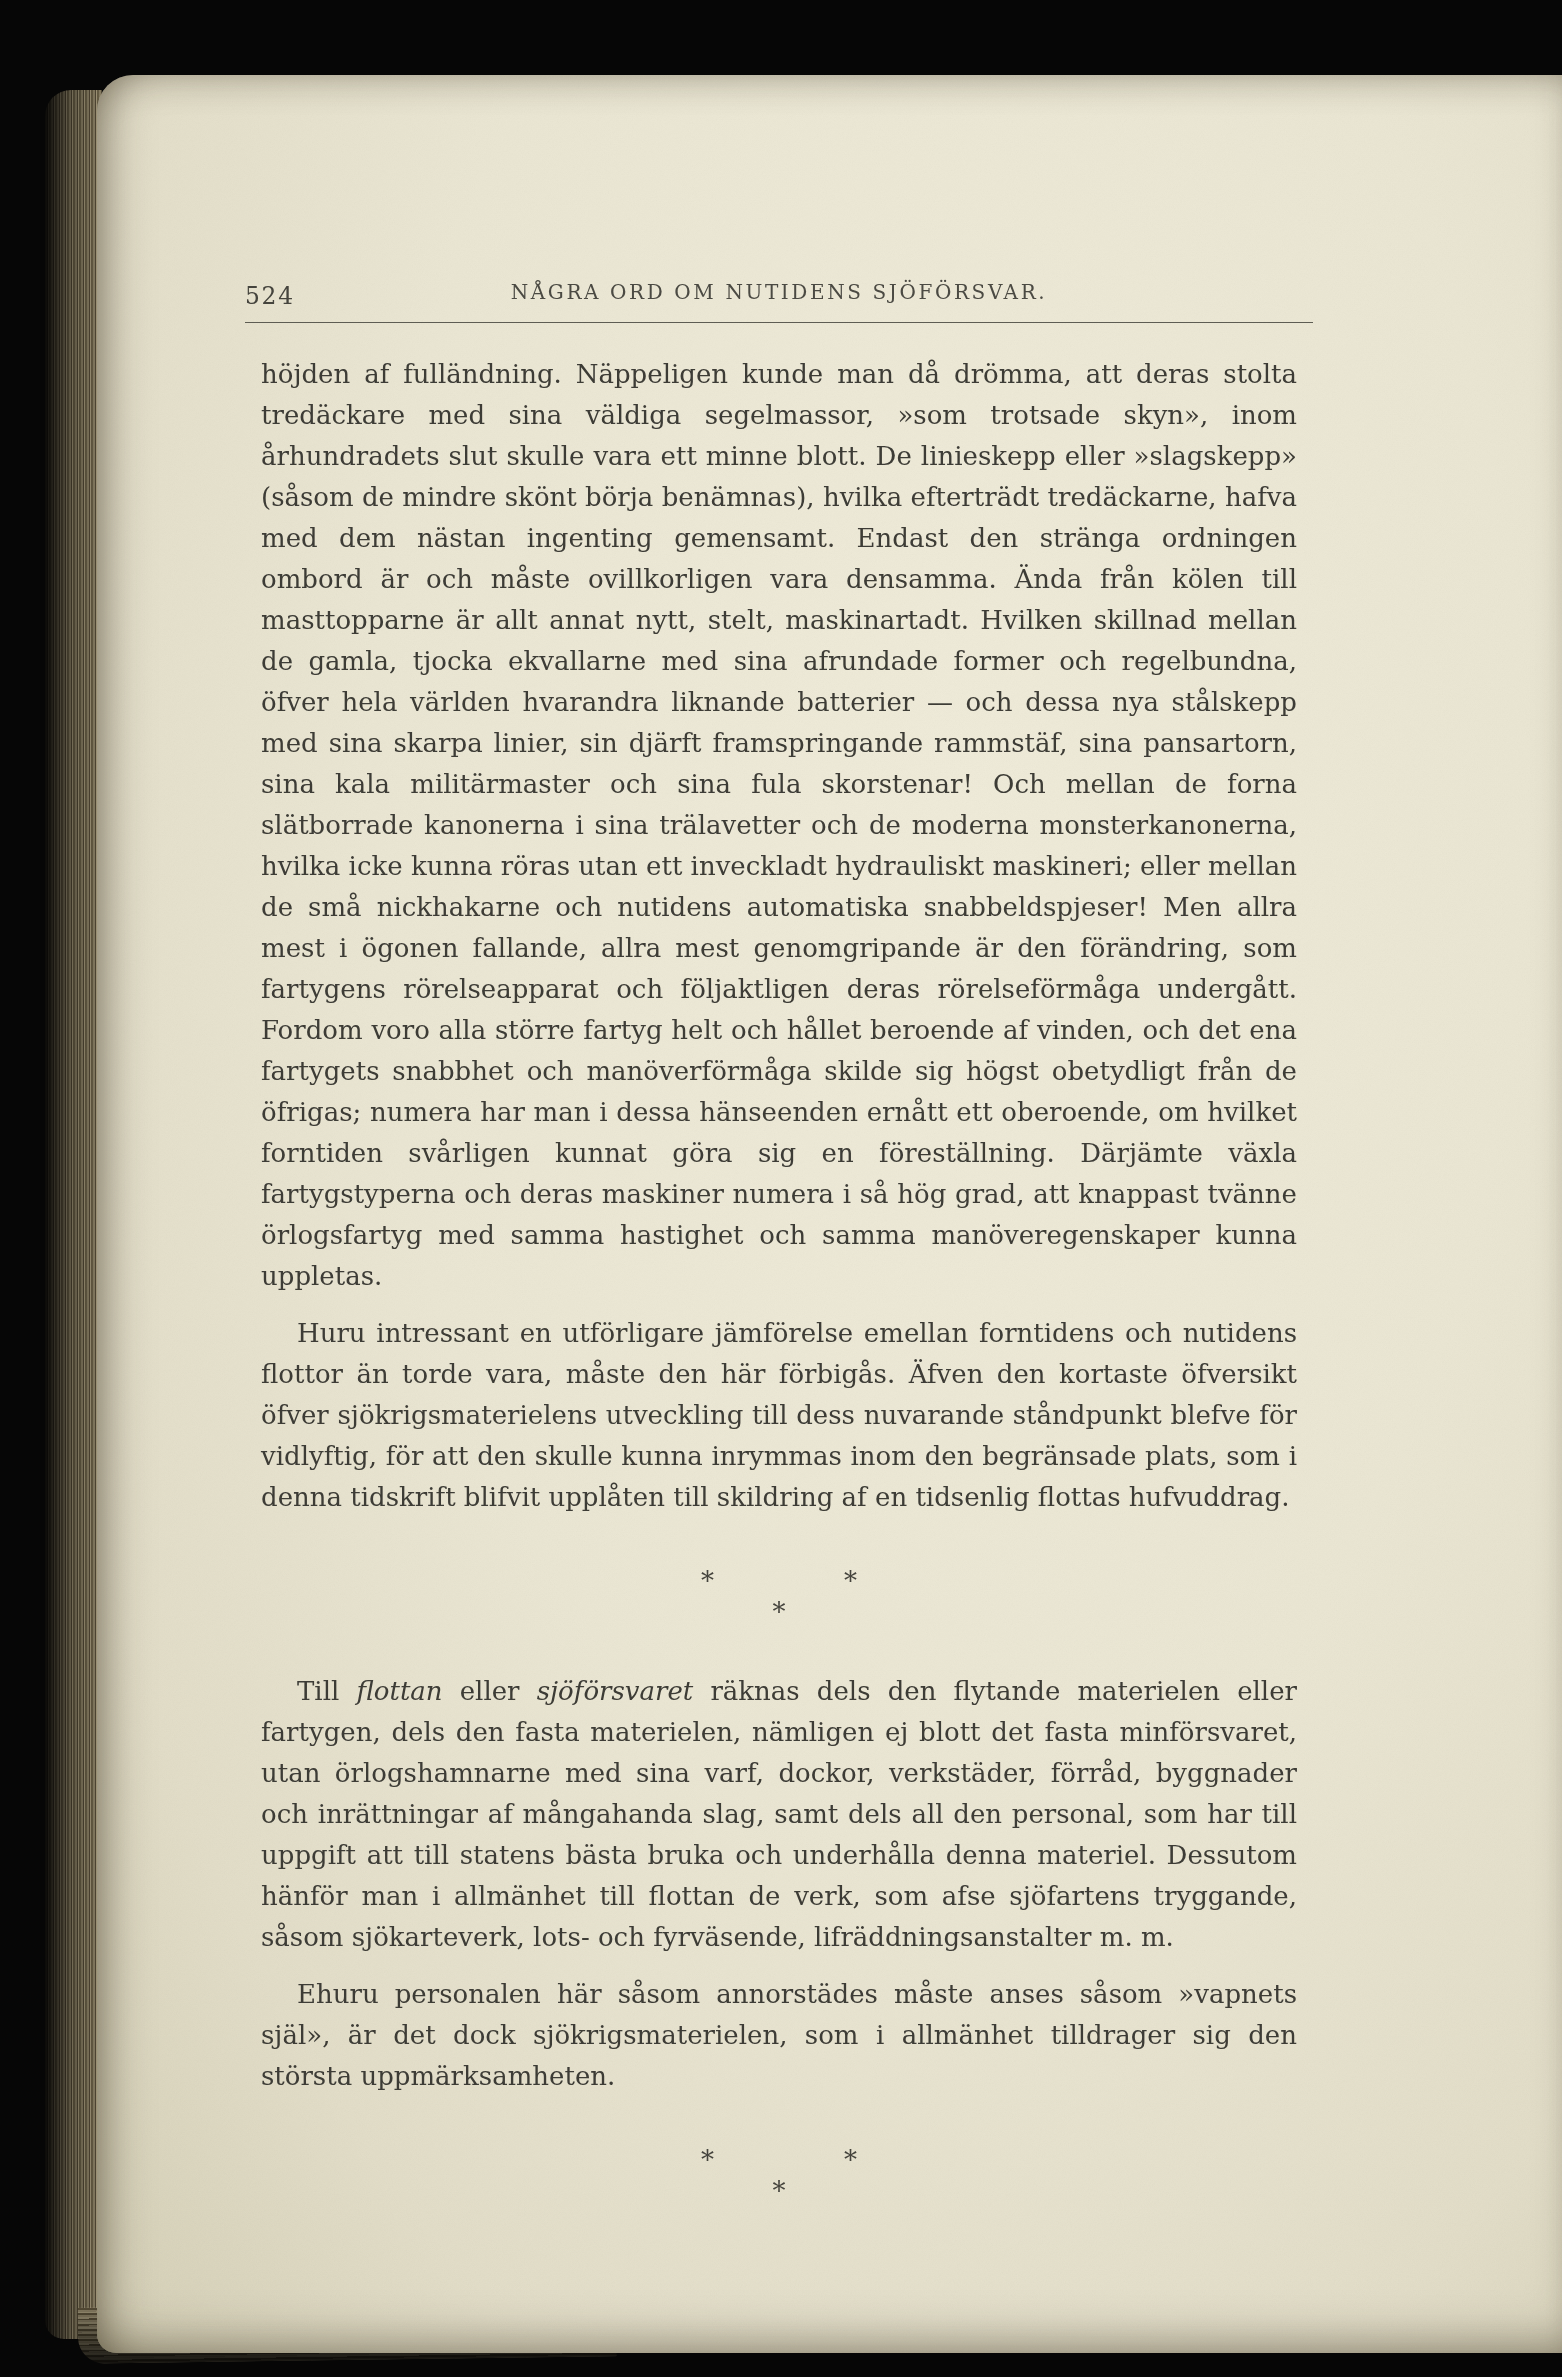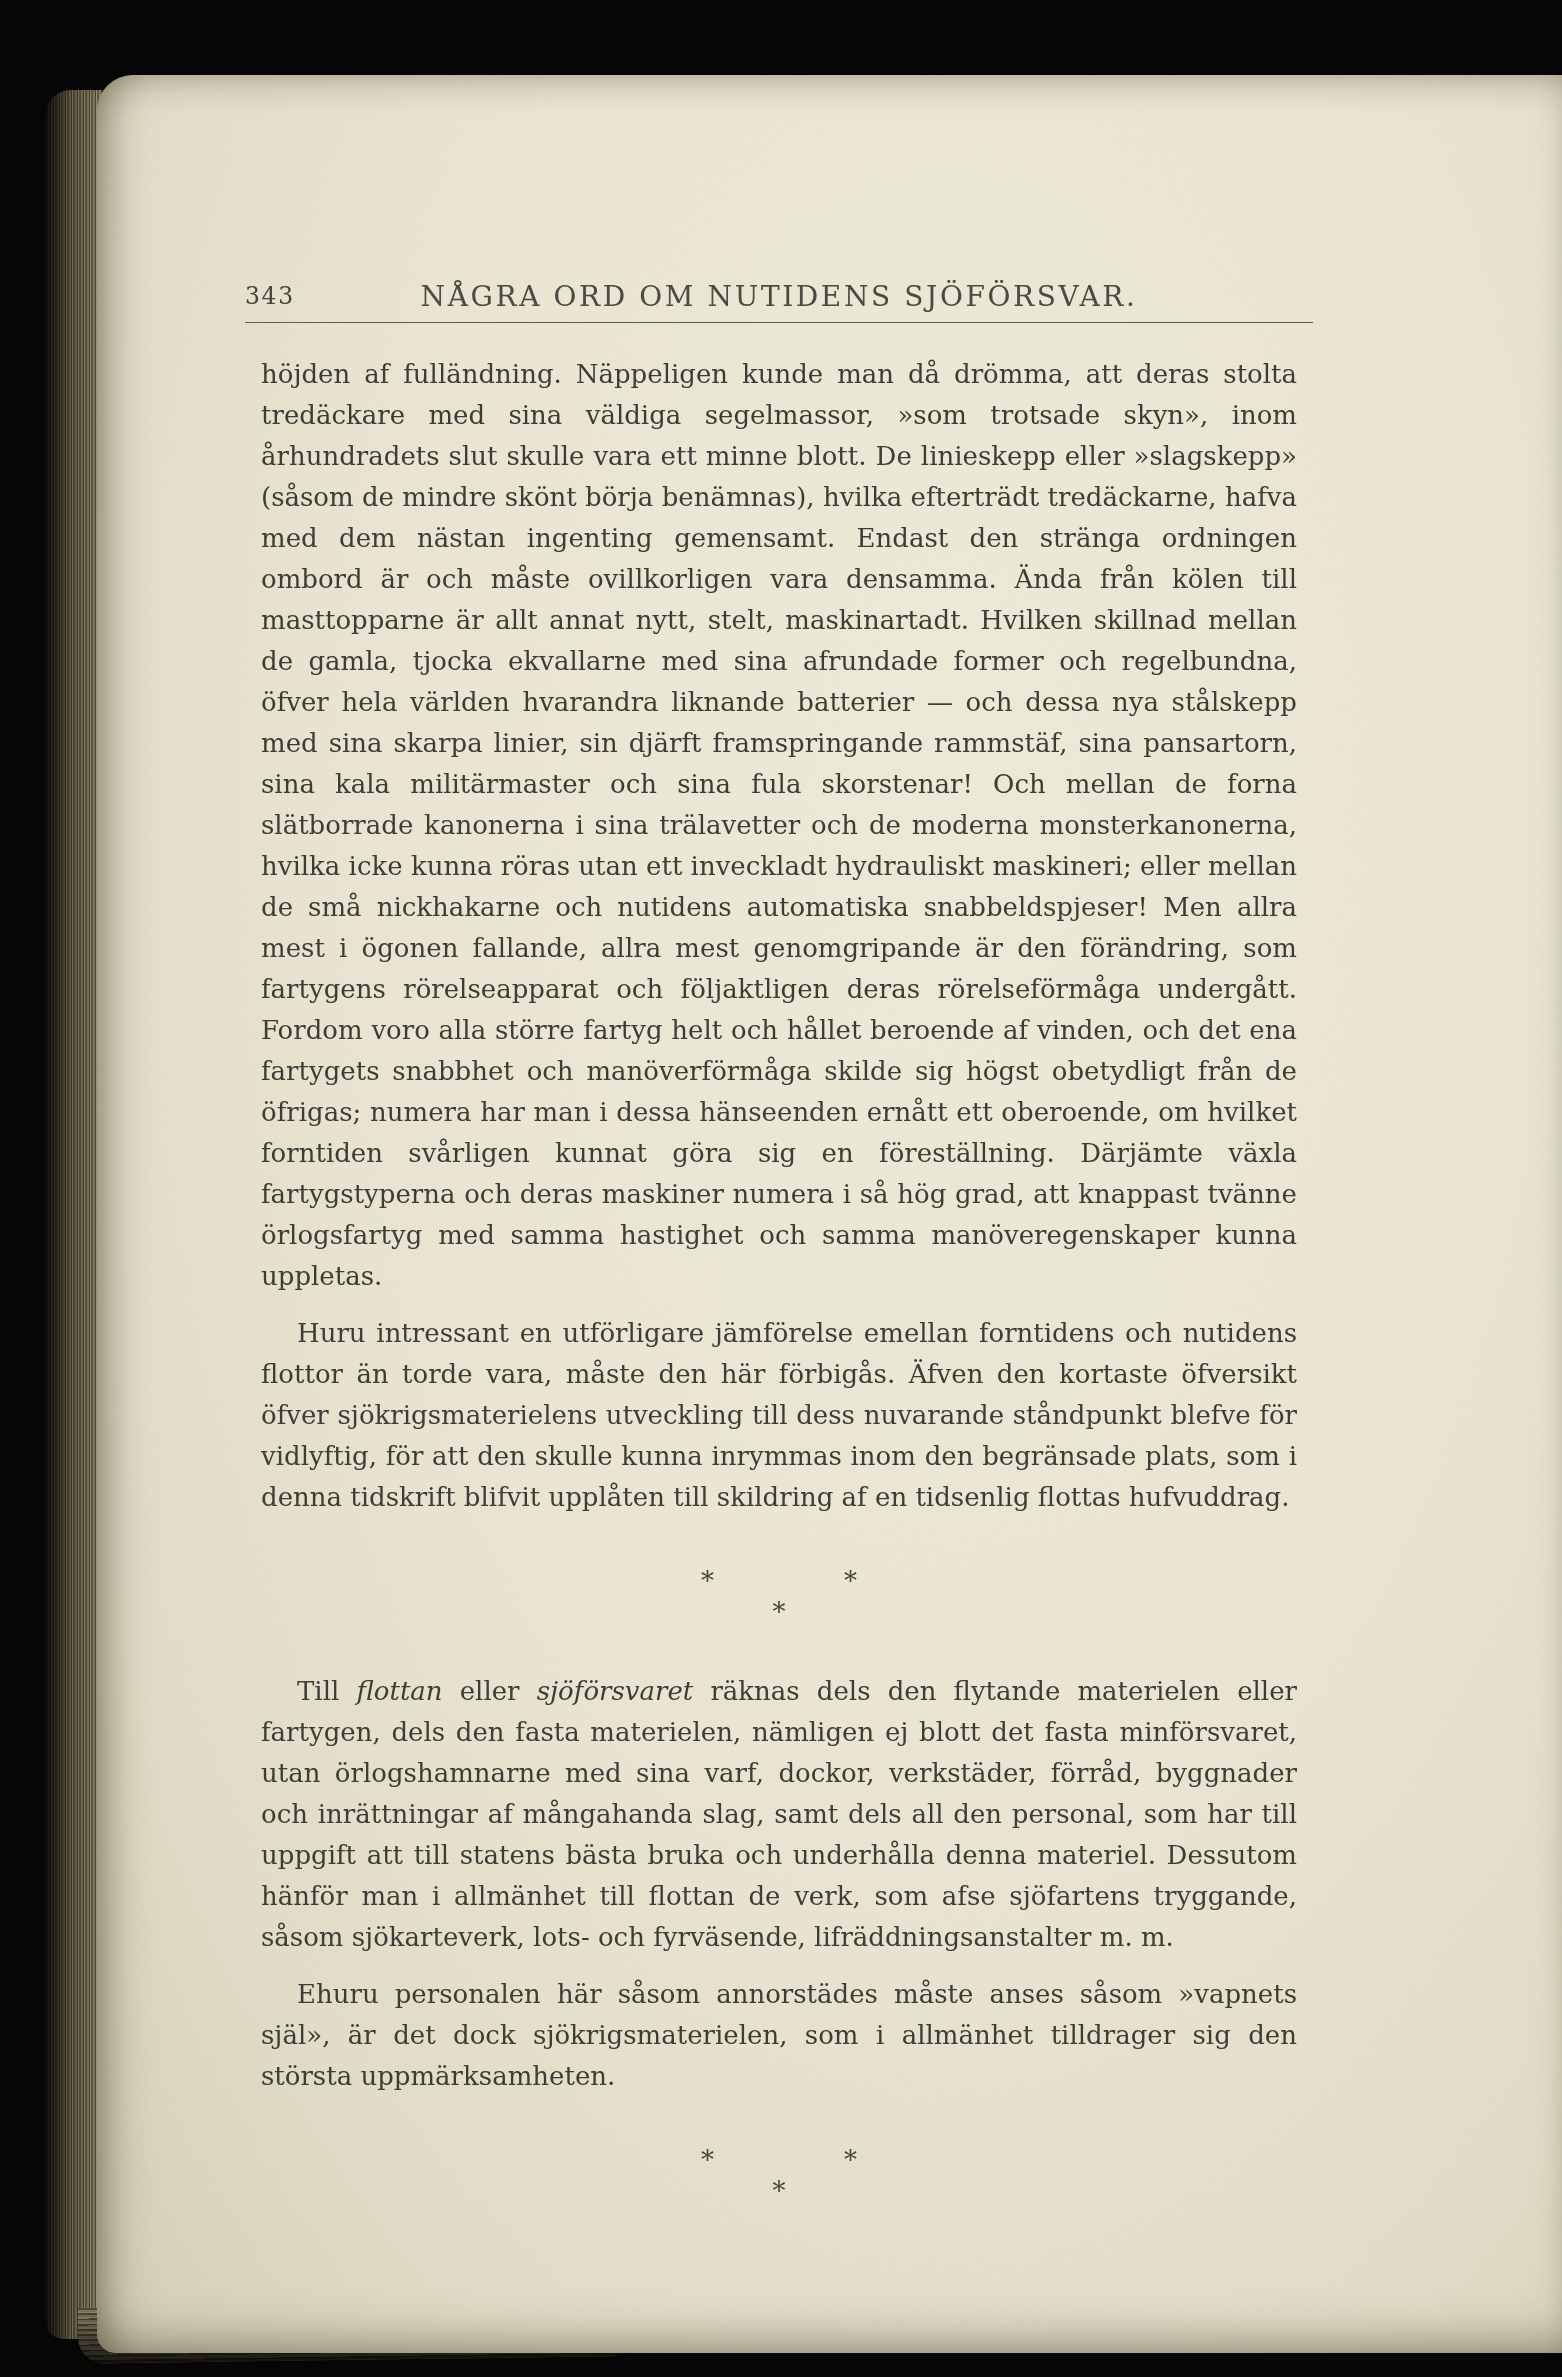--- a/index.html
+++ b/index.html
@@ -88,21 +88,21 @@
     position: absolute;
     left: 0;
     top: 1.7px;
     font-size: 23.4px;
     letter-spacing: 1.7px;
     color: #45443d;
   }
   .header-title {
     display: block;
     text-align: center;
-    font-size: 28px;
+    font-size: 20px;
     letter-spacing: 2.6px;
     color: #4b4a43;
   }
   .header-rule {
     margin-top: 12px;
     border-top: 1.7px solid #5e5d53;
   }
   .page-body {
     margin-top: 31px;
     font-size: 26px;
@@ -143,21 +143,21 @@
 <div class="photo">
 
   <div class="page-stack"></div>
   <div class="bottom-stack"></div>
 
   <div class="paper">
 
     <div class="text-block">
 
       <div class="page-header">
-        <span class="page-number">343</span>
+        <span class="page-number">524</span>
         <span class="header-title">NÅGRA ORD OM NUTIDENS SJÖFÖRSVAR.</span>
       </div>
 
       <div class="header-rule"></div>
 
       <div class="page-body">
           <p class="para"><span>höjden af fulländning. Näppeligen kunde man då drömma, att deras stolta tredäckare med sina väldiga segelmassor, »som trotsade skyn», inom århundradets slut skulle vara ett minne blott. De linieskepp eller »slagskepp» (såsom de mindre skönt börja benämnas), hvilka efterträdt tredäckarne, hafva med dem nästan ingenting gemensamt. Endast den stränga ordningen ombord är och måste ovillkorligen vara densamma. Ända från kölen till masttopparne är allt annat nytt, stelt, maskinartadt. Hvilken skillnad mellan de gamla, tjocka ekvallarne med sina afrundade former och regelbundna, öfver hela världen hvarandra liknande batterier — och dessa nya stålskepp med sina skarpa linier, sin djärft framspringande rammstäf, sina pansartorn, sina kala militärmaster och sina fula skorstenar! Och mellan de forna slätborrade kanonerna i sina trälavetter och de moderna monsterkanonerna, hvilka icke kunna röras utan ett inveckladt hydrauliskt maskineri; eller mellan de små nickhakarne och nutidens automatiska snabbeldspjeser! Men allra mest i ögonen fallande, allra mest genomgripande är den förändring, som fartygens rörelseapparat och följaktligen deras rörelseförmåga undergått. Fordom voro alla större fartyg helt och hållet beroende af vinden, och det ena fartygets snabbhet och manöverförmåga skilde sig högst obetydligt från de öfrigas; numera har man i dessa hänseenden ernått ett oberoende, om hvilket forntiden svårligen kunnat göra sig en föreställning. Därjämte växla fartygstyperna och deras maskiner numera i så hög grad, att knappast tvänne örlogsfartyg med samma hastighet och samma manöveregenskaper kunna uppletas.</span></p>
           <p class="para indent"><span>Huru intressant en utförligare jämförelse emellan forntidens och nutidens flottor än torde vara, måste den här förbigås. Äfven den kortaste öfversikt öfver sjökrigsmaterielens utveckling till dess nuvarande ståndpunkt blefve för vidlyftig, för att den skulle kunna inrymmas inom den begränsade plats, som i denna tidskrift blifvit upplåten till skildring af en tidsenlig flottas hufvuddrag.</span></p>
           <div class="separator">
             <div class="sep-row">

